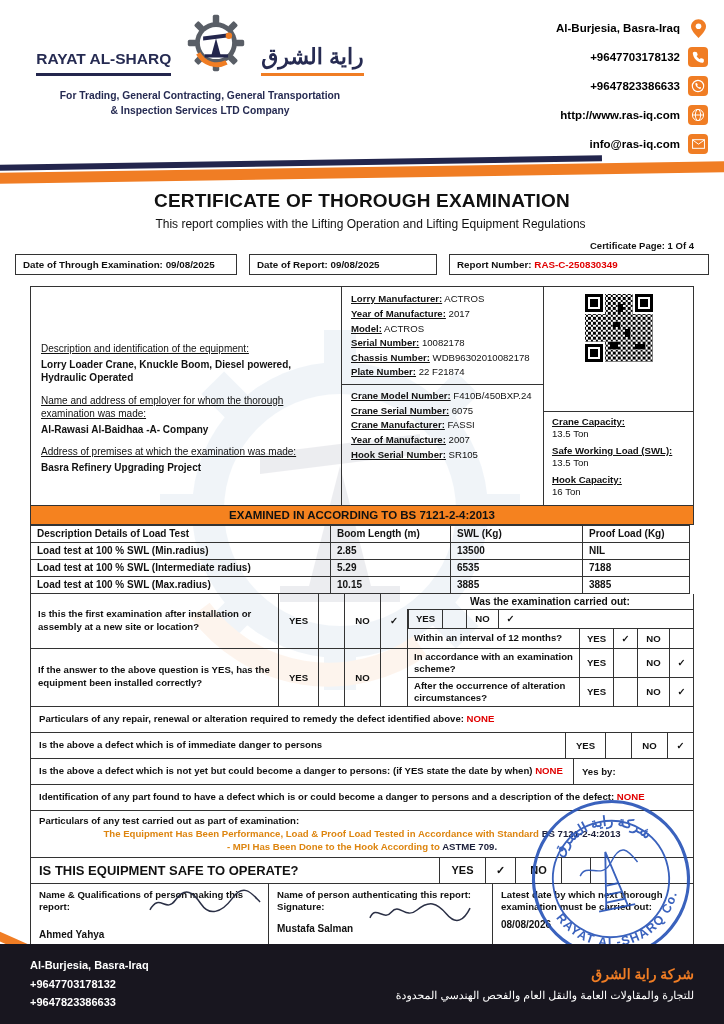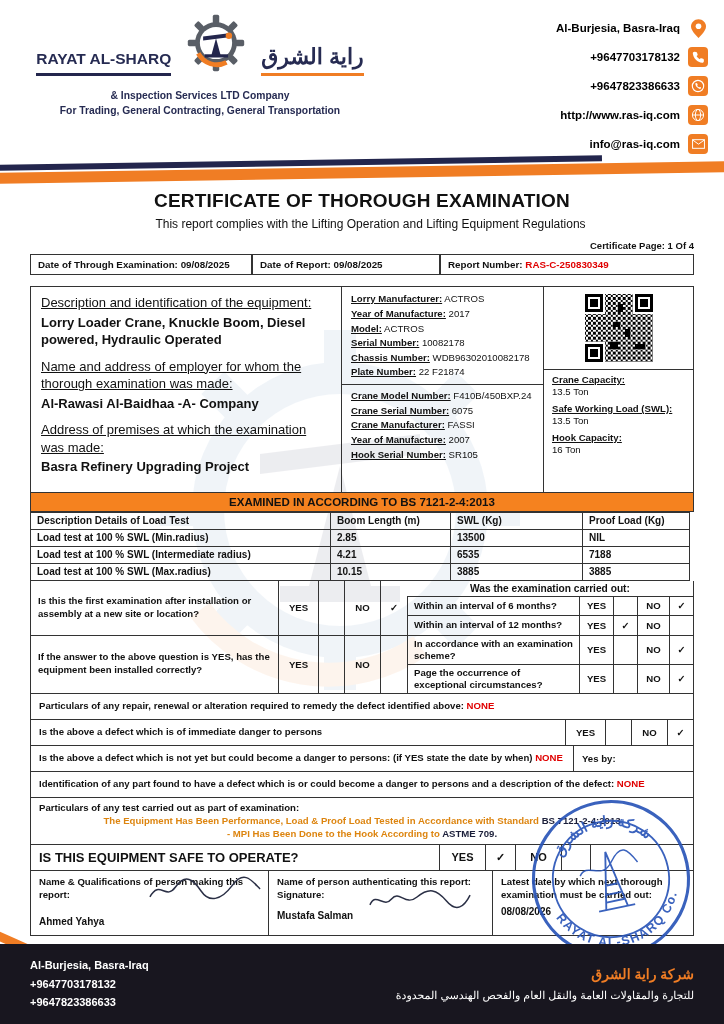--- a/index.html
+++ b/index.html
@@ -23,35 +23,35 @@
   .stripe { position:relative; height:24px; margin-top:4px; }
   .stripe .navy { position:absolute; left:-8px; width:610px; top:2px; height:6px; background:#23264d; transform:rotate(-0.9deg); }
   .stripe .orange { position:absolute; left:-8px; right:-8px; top:9px; height:11px; background:#f07d24; transform:rotate(-0.9deg); }
 
   
   .doc-title { margin-top:8px; text-align:center; font-size:19px; font-weight:bold; letter-spacing:0.2px; }
   .doc-sub { margin-top:5px; text-align:center; font-size:12px;padding-left:17px; }
   .cert-page { margin:9px 30px 3px; text-align:right; font-size:9.5px; font-weight:bold; }
 
   
-  .meta-row { margin:0 30px; display:flex; }
+  .meta-row { margin:0 15px; display:flex; gap:12px; }
   .meta-box { border:1.2px solid #333; padding:4px 7px; font-size:9.8px; font-weight:bold; white-space:nowrap; }
   .mb1 { width:222px; } .mb2 { width:188px; } .mb3 { flex:1; }
   .red { color:#e00000; }
 
   
   .equip { margin:11px 30px 0; border:1.4px solid #333; border-bottom:none; display:flex; }
-  .eq-left { width:310px; padding:7px 10px; font-size:13px; line-height:1.35; }
+  .eq-left { width:310px; padding:7px 10px; font-size:10px; line-height:1.35;margin-top:48px; }
   .eq-left .lbl { text-decoration:underline; }
   .eq-left .val { font-weight:bold; margin:2px 0 9px; }
   .eq-mid { flex:1; border-left:1.4px solid #333; padding:4px 9px; font-size:9.6px; }
   .eq-mid .row { margin:2.2px 0; line-height:1.3; }
   .eq-mid .lbl { font-weight:bold; text-decoration:underline; }
   .eq-div { border:none; border-top:1.4px solid #333; margin:5px -9px; }
-  .eq-side { width:150px; border-left:1.4px solid #333; display:flex; flex-direction:column; font-size:9.6px; }
+  .eq-side { width:150px; border-left:1.4px solid #333; display:flex; flex-direction:column; font-size:9.6px;gap:42px; }
   .qr-wrap { padding:5px 0 5px; display:flex; justify-content:center; }
   .caps { border-top:1.4px solid #333; padding:4px 8px 2px; }
   .cap { margin-bottom:4px; line-height:1.3; }
   .cap .lbl { font-weight:bold; text-decoration:underline; display:block; }
 
   
   .banner { margin:0 30px; border:1.4px solid #333; background:#f5821f; text-align:center; font-size:11.5px; font-weight:bold; padding:3px 0; color:#111; }
   .load-table { margin:0 30px; width:660px; border-collapse:collapse; font-size:10px; }
   .load-table th, .load-table td { border:1.2px solid #333; padding:2.5px 6px; text-align:left; font-weight:bold; }
 
@@ -165,22 +165,22 @@
                 <polygon points="30,52 36,30 42,52"></polygon>
                 <rect x="22" y="50" width="29" height="4"></rect>
                 <polygon points="20,28 52,24 52,29 20,33"></polygon>
               </g>
               <circle cx="52" cy="27" r="4" fill="#f07d24"></circle>
             </svg>
           </span>
           <span class="name-ar">راية الشرق</span>
         </div>
         <div class="tagline">
+          <div>For Trading, General Contracting, General Transportation</div>
           <div>&amp; Inspection Services LTD Company</div>
-          <div>For Trading, General Contracting, General Transportation</div>
         </div>
       </div>
 
       <div class="contacts">
         <div class="contact-row">
           <span>Al-Burjesia, Basra-Iraq</span>
           <span class="cicon bare">
             <svg width="15" height="19" viewBox="0 0 16 20">
                 <path d="M8 0C3.6 0 0 3.5 0 7.8 0 13 8 20 8 20s8-7 8-12.2C16 3.5 12.4 0 8 0z" fill="#f07d24"></path>
                 <circle cx="8" cy="7.6" r="3" fill="#fff"></circle>
@@ -340,21 +340,21 @@
       </thead>
       <tbody>
         <tr>
           <td>Load test at 100 % SWL (Min.radius)</td>
             <td>2.85</td>
             <td>13500</td>
             <td>NIL</td>
         </tr>
         <tr>
           <td>Load test at 100 % SWL (Intermediate radius)</td>
-            <td>4.21</td>
+            <td>5.29</td>
             <td>6535</td>
             <td>7188</td>
         </tr>
         <tr>
           <td>Load test at 100 % SWL (Max.radius)</td>
             <td>10.15</td>
             <td>3885</td>
             <td>3885</td>
         </tr>
       </tbody>
@@ -364,21 +364,20 @@
 
       <div class="qtop">
         <div class="q-main">Is this the first examination after installation or assembly at a new site or location?</div>
         <div class="yn w-yes">YES</div>
         <div class="yn w-chk"></div>
         <div class="yn w-no">NO</div>
         <div class="yn w-chk" style="border-right:none">✓</div>
         <div class="rcol">
           <div class="rhead">Was the examination carried out:</div>
           <div class="srow" style="border-left:1.2px solid #333">
-            <div class="stext">Within an interval of 6 months?</div>
             <div class="syn sw-yes">YES</div>
             <div class="syn sw-chk"></div>
             <div class="syn sw-no">NO</div>
             <div class="syn sw-chk">✓</div>
           </div>
           <div class="srow last" style="border-left:1.2px solid #333">
             <div class="stext">Within an interval of 12 months?</div>
             <div class="syn sw-yes">YES</div>
             <div class="syn sw-chk">✓</div>
             <div class="syn sw-no">NO</div>
@@ -395,21 +394,21 @@
         <div class="yn w-chk" style="border-right:none"></div>
         <div class="rcol">
           <div class="srow" style="border-left:1.2px solid #333; min-height:27px;">
             <div class="stext">In accordance with an examination scheme?</div>
             <div class="syn sw-yes">YES</div>
             <div class="syn sw-chk"></div>
             <div class="syn sw-no">NO</div>
             <div class="syn sw-chk">✓</div>
           </div>
           <div class="srow last" style="border-left:1.2px solid #333; min-height:27px;">
-            <div class="stext">Page the occurrence of exceptional circumstances?</div>
+            <div class="stext">After the occurrence of alteration circumstances?</div>
             <div class="syn sw-yes">YES</div>
             <div class="syn sw-chk"></div>
             <div class="syn sw-no">NO</div>
             <div class="syn sw-chk">✓</div>
           </div>
         </div>
       </div>
 
       <div class="frow">
         <span>Particulars of any repair, renewal or alteration required to remedy the defect identified above:</span>

